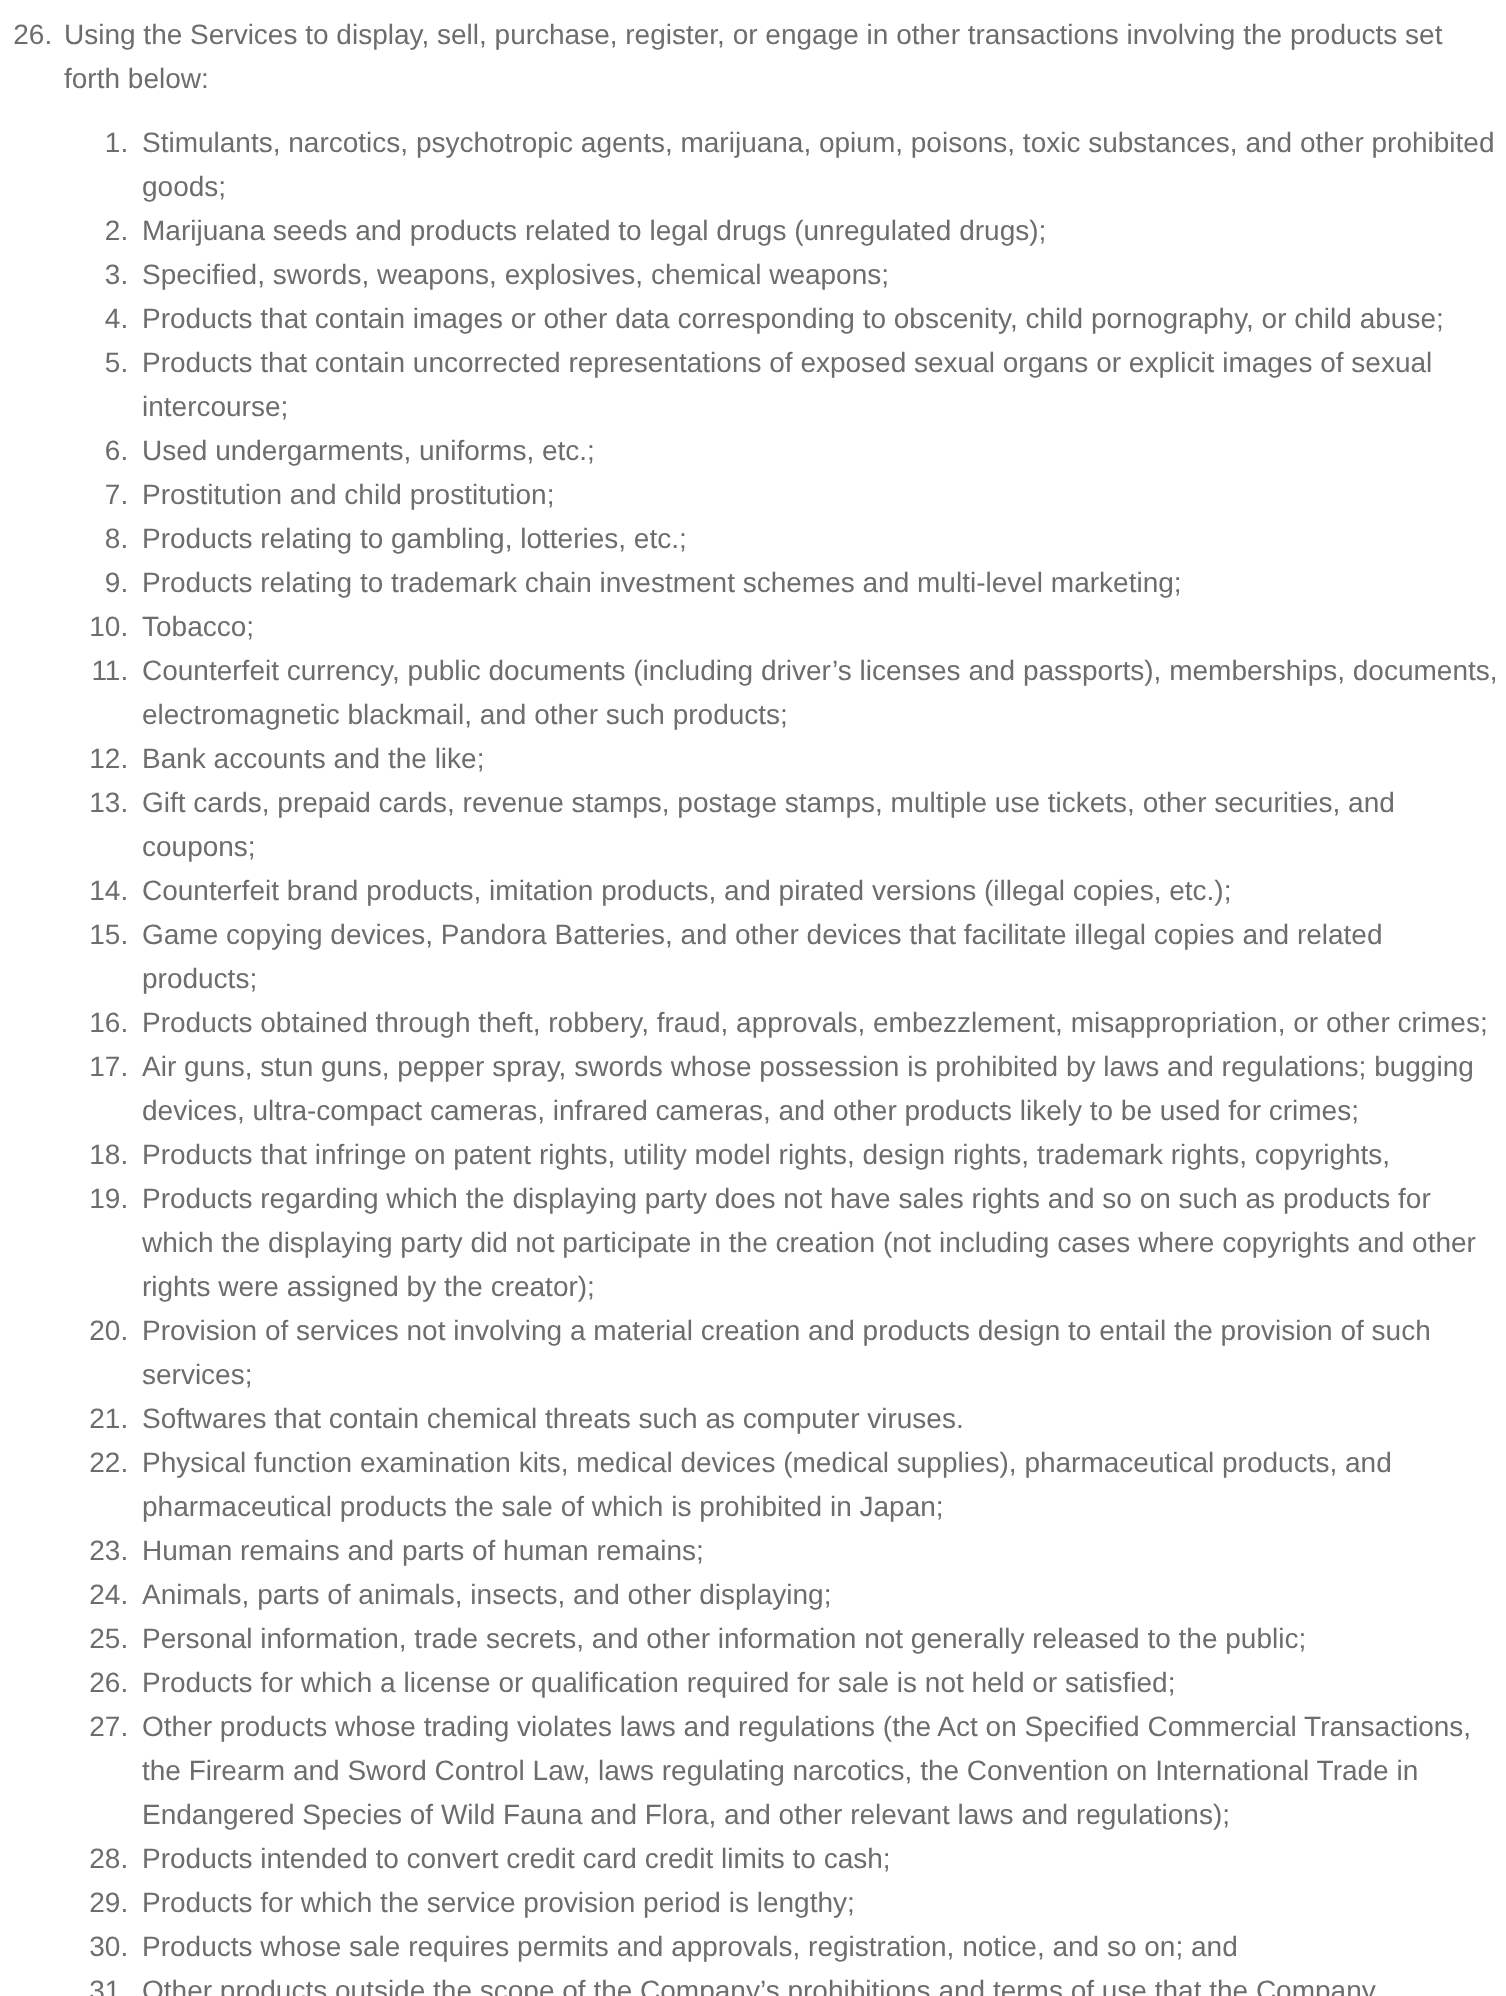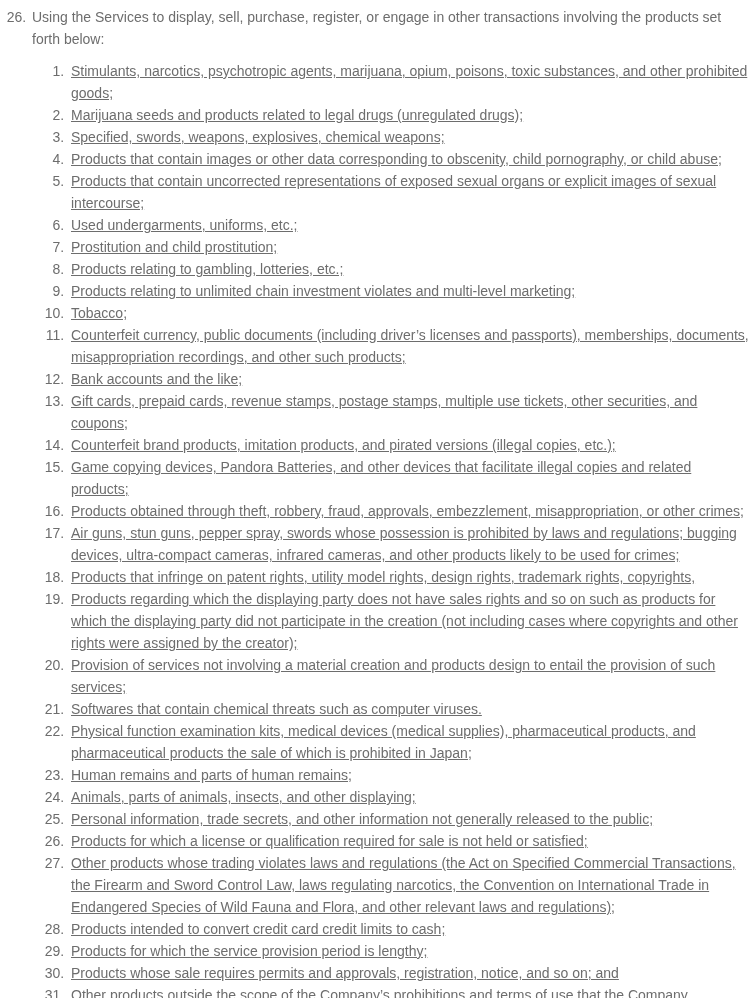--- a/index.html
+++ b/index.html
@@ -23,42 +23,41 @@
   ol.outer-list > li {
     padding-left: 2px;
   }
   ol.inner-list {
     list-style: decimal outside;
     padding-left: 36px;
     margin-top: 10px;
   }
   ol.inner-list > li {
     padding-left: 3px;
-    text-decoration: underline;
   }
 </style>
 </head>
 <body>
 
 <div class="doc">
   <ol class="outer-list" start="26">
     <li>
       <span>Using the Services to display, sell, purchase, register, or engage in other transactions involving the products set forth below:</span>
       <ol class="inner-list">
           <li>Stimulants, narcotics, psychotropic agents, marijuana, opium, poisons, toxic substances, and other prohibited goods;</li>
           <li>Marijuana seeds and products related to legal drugs (unregulated drugs);</li>
           <li>Specified, swords, weapons, explosives, chemical weapons;</li>
           <li>Products that contain images or other data corresponding to obscenity, child pornography, or child abuse;</li>
           <li>Products that contain uncorrected representations of exposed sexual organs or explicit images of sexual intercourse;</li>
           <li>Used undergarments, uniforms, etc.;</li>
           <li>Prostitution and child prostitution;</li>
           <li>Products relating to gambling, lotteries, etc.;</li>
-          <li>Products relating to unlimited chain investment violates and multi-level marketing;</li>
+          <li>Products relating to trademark chain investment schemes and multi-level marketing;</li>
           <li>Tobacco;</li>
-          <li>Counterfeit currency, public documents (including driver’s licenses and passports), memberships, documents, misappropriation recordings, and other such products;</li>
+          <li>Counterfeit currency, public documents (including driver’s licenses and passports), memberships, documents, electromagnetic blackmail, and other such products;</li>
           <li>Bank accounts and the like;</li>
           <li>Gift cards, prepaid cards, revenue stamps, postage stamps, multiple use tickets, other securities, and coupons;</li>
           <li>Counterfeit brand products, imitation products, and pirated versions (illegal copies, etc.);</li>
           <li>Game copying devices, Pandora Batteries, and other devices that facilitate illegal copies and related products;</li>
           <li>Products obtained through theft, robbery, fraud, approvals, embezzlement, misappropriation, or other crimes;</li>
           <li>Air guns, stun guns, pepper spray, swords whose possession is prohibited by laws and regulations; bugging devices, ultra-compact cameras, infrared cameras, and other products likely to be used for crimes;</li>
           <li>Products that infringe on patent rights, utility model rights, design rights, trademark rights, copyrights,</li>
           <li>Products regarding which the displaying party does not have sales rights and so on such as products for which the displaying party did not participate in the creation (not including cases where copyrights and other rights were assigned by the creator);</li>
           <li>Provision of services not involving a material creation and products design to entail the provision of such services;</li>
           <li>Softwares that contain chemical threats such as computer viruses.</li>

